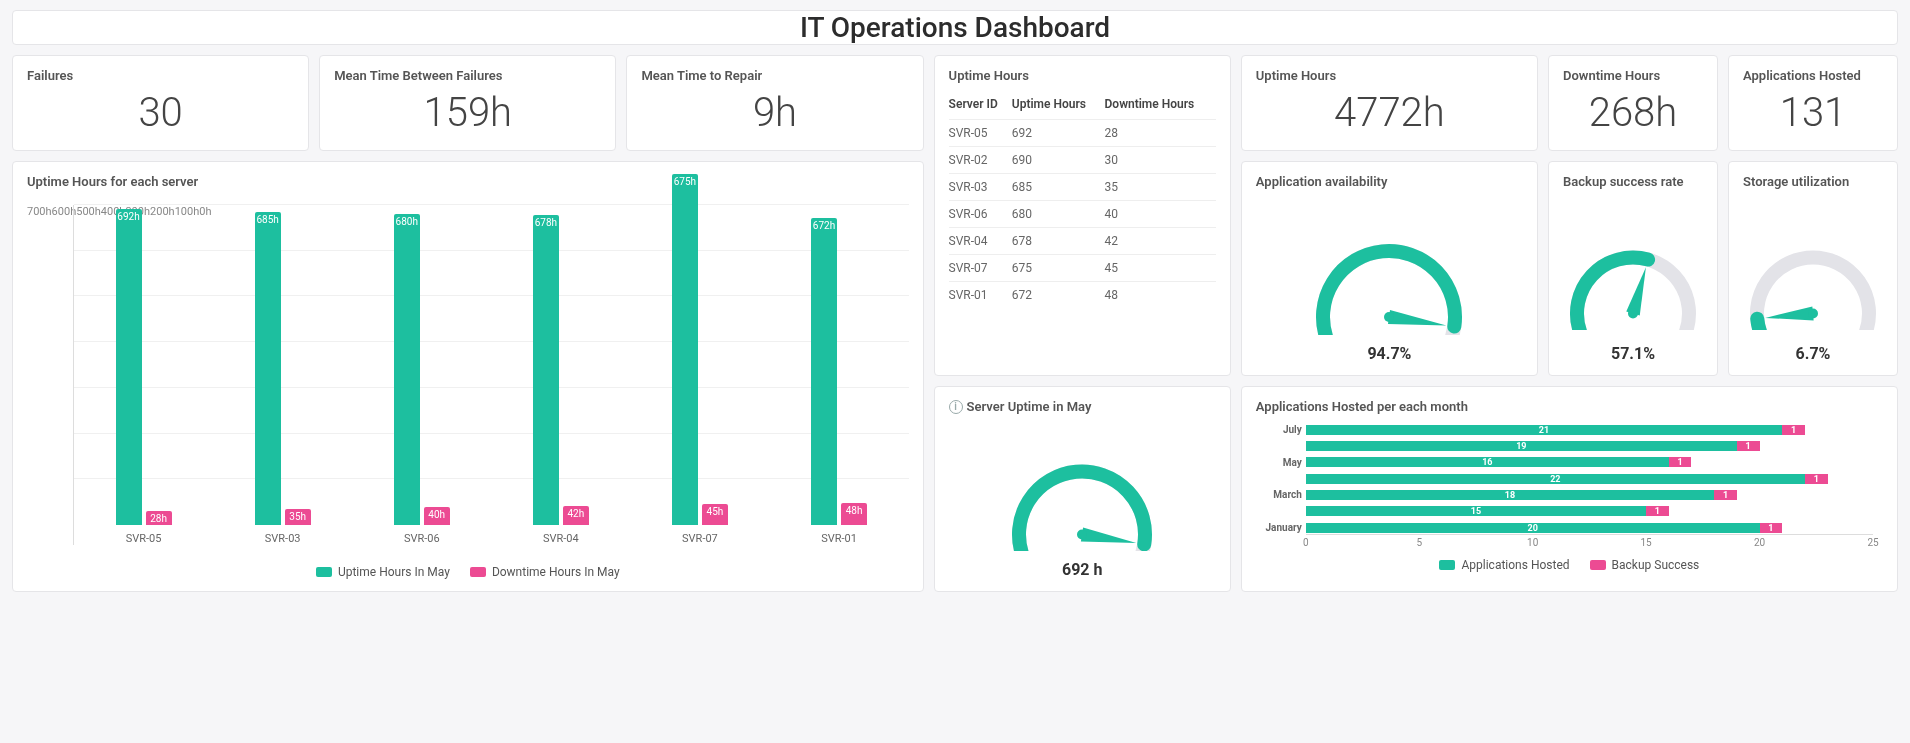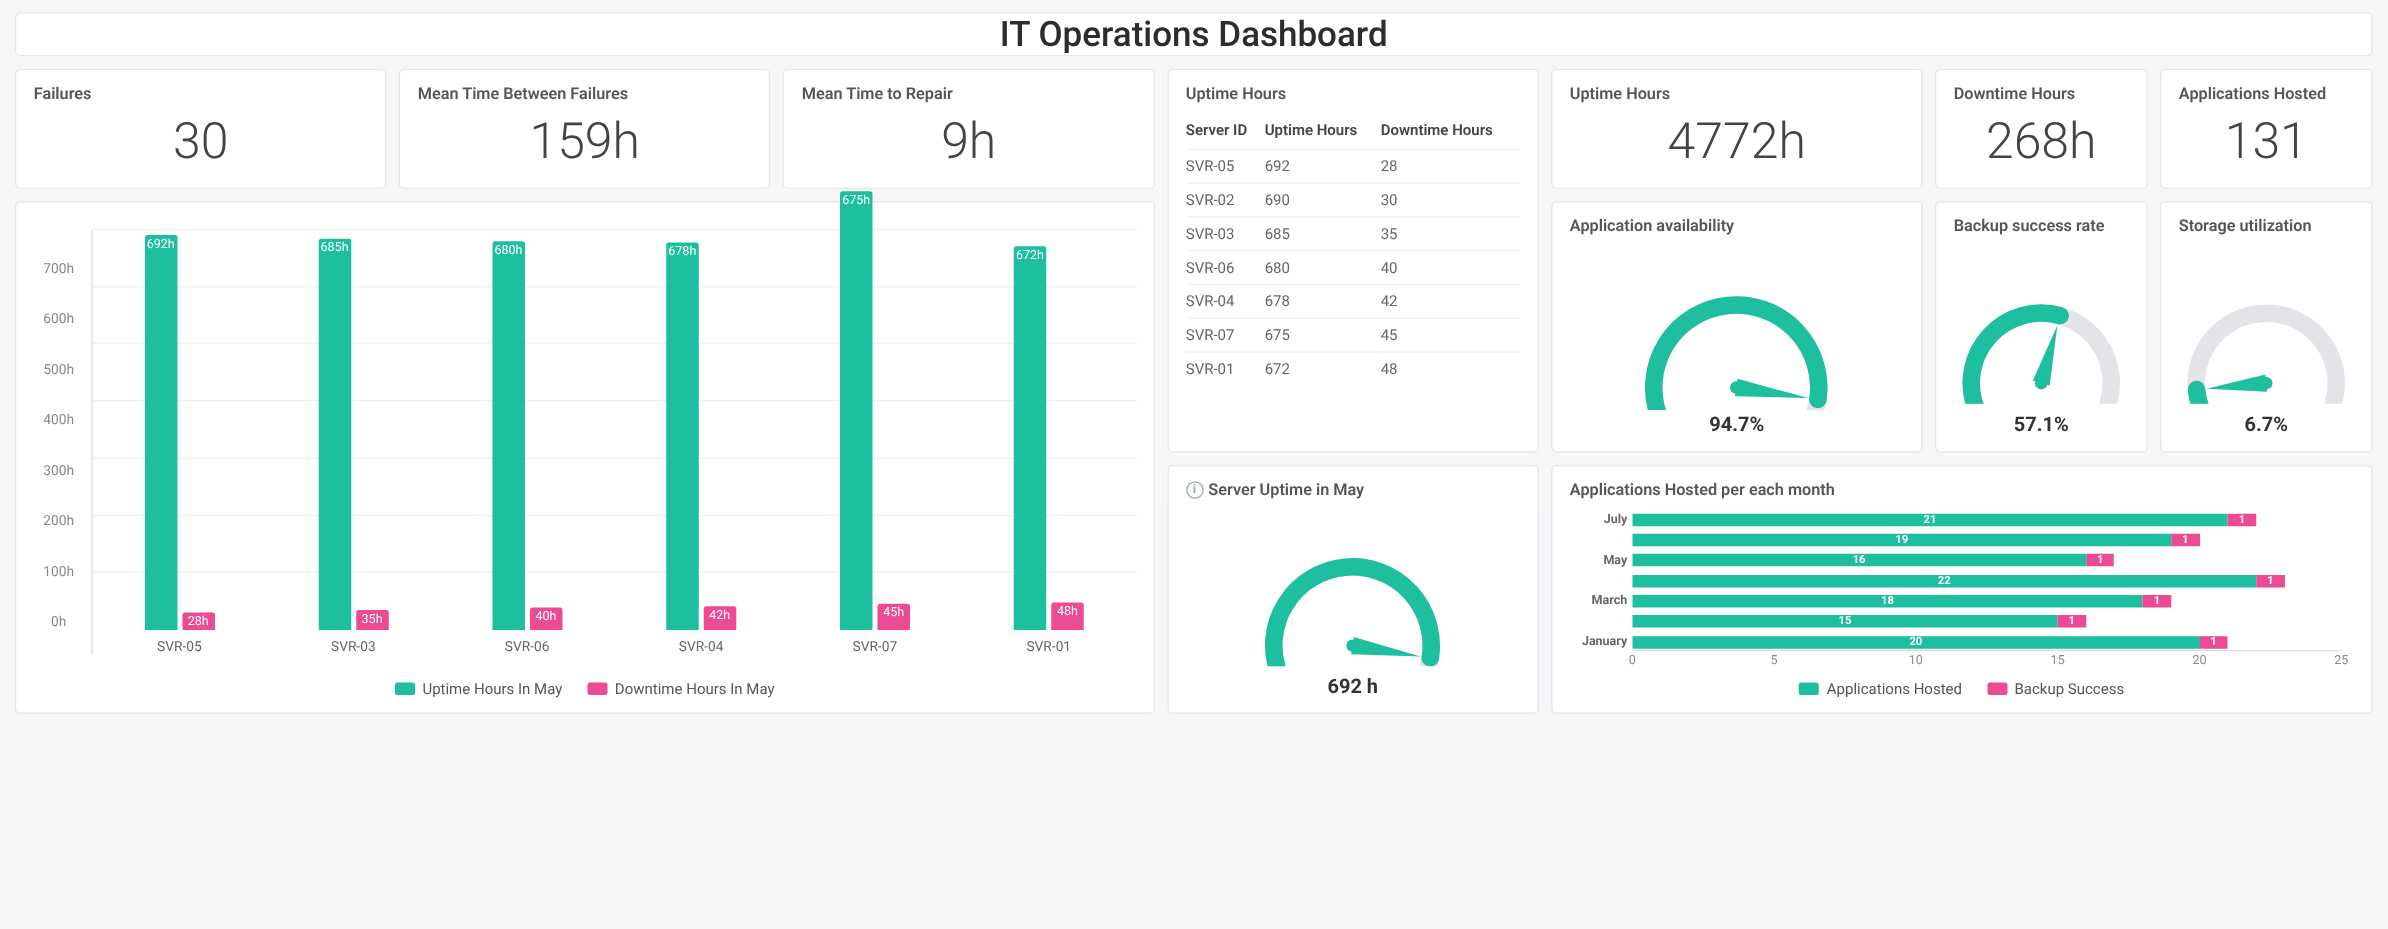--- a/index.html
+++ b/index.html
@@ -26,21 +26,21 @@
   .hbar-card { grid-column: 9 / span 4; grid-row: 7 / span 2; }
   .mini-bar .card-title { margin-bottom: 0; }
 
   
   table.data { width: 100%; border-collapse: collapse; font-size: 12px; }
   table.data th { text-align: left; font-weight: 600; padding: 8px 4px 8px 0; color: #444; vertical-align: top; }
   table.data td { padding: 6px 4px 6px 0; border-top: 1px solid #eee; color: #666; }
 
   
   .bar-chart { position: relative; height: 340px; display: flex; margin-top: 10px; }
-  .y-axis { width: 46px; display: flex; flex-direction: column; justify-content: space-between; align-items: center; font-size: 11px; color: #888; padding-bottom: 20px; padding-right: 6px; margin-top: 24px; }
+  .y-axis { width: 46px; display: flex; flex-direction: row; justify-content: space-between; align-items: flex-start; font-size: 11px; color: #888; padding-bottom: 20px; padding-right: 6px; }
   .bars-area { flex: 1; display: flex; align-items: flex-end; border-left: 1px solid #ddd; position: relative; padding-bottom: 20px; }
   .bars-area .grid-line { position: absolute; left: 0; right: 0; border-top: 1px solid #f0f0f0; }
   .bar-group { flex: 1; display: flex; justify-content: center; align-items: flex-end; gap: 4px; position: relative; height: 100%; }
   .bar-group .x-label { position: absolute; bottom: -20px; left: 0; right: 0; text-align: center; font-size: 11px; color: #666; }
   .bar { width: 26px; display: flex; align-items: flex-start; justify-content: center; font-size: 10px; color: #fff; padding-top: 2px; border-radius: 2px 2px 0 0; }
   .bar.green { background: #1dbf9f; }
   .bar.pink { background: #ec4b93; }
   .bar-legend { margin-top: 20px; display: flex; justify-content: center; gap: 20px; font-size: 12px; color: #555; }
   .legend-item { display: flex; align-items: center; gap: 6px; }
   .swatch { width: 16px; height: 10px; border-radius: 2px; }
@@ -143,20 +143,21 @@
   <div class="card stat-downtime mini-bar">
     <div class="card-title">Downtime Hours</div>
     <div class="kpi-value">268h</div>
   </div>
   <div class="card stat-apps mini-bar">
     <div class="card-title">Applications Hosted</div>
     <div class="kpi-value">131</div>
   </div>
 
   <div class="card bar-chart-card">
+    <div class="card-title">Uptime Hours for each server</div>
     <div class="bar-chart">
       <div class="y-axis" id="bar-yaxis">
           <div>700h</div>
           <div>600h</div>
           <div>500h</div>
           <div>400h</div>
           <div>300h</div>
           <div>200h</div>
           <div>100h</div>
           <div>0h</div>

